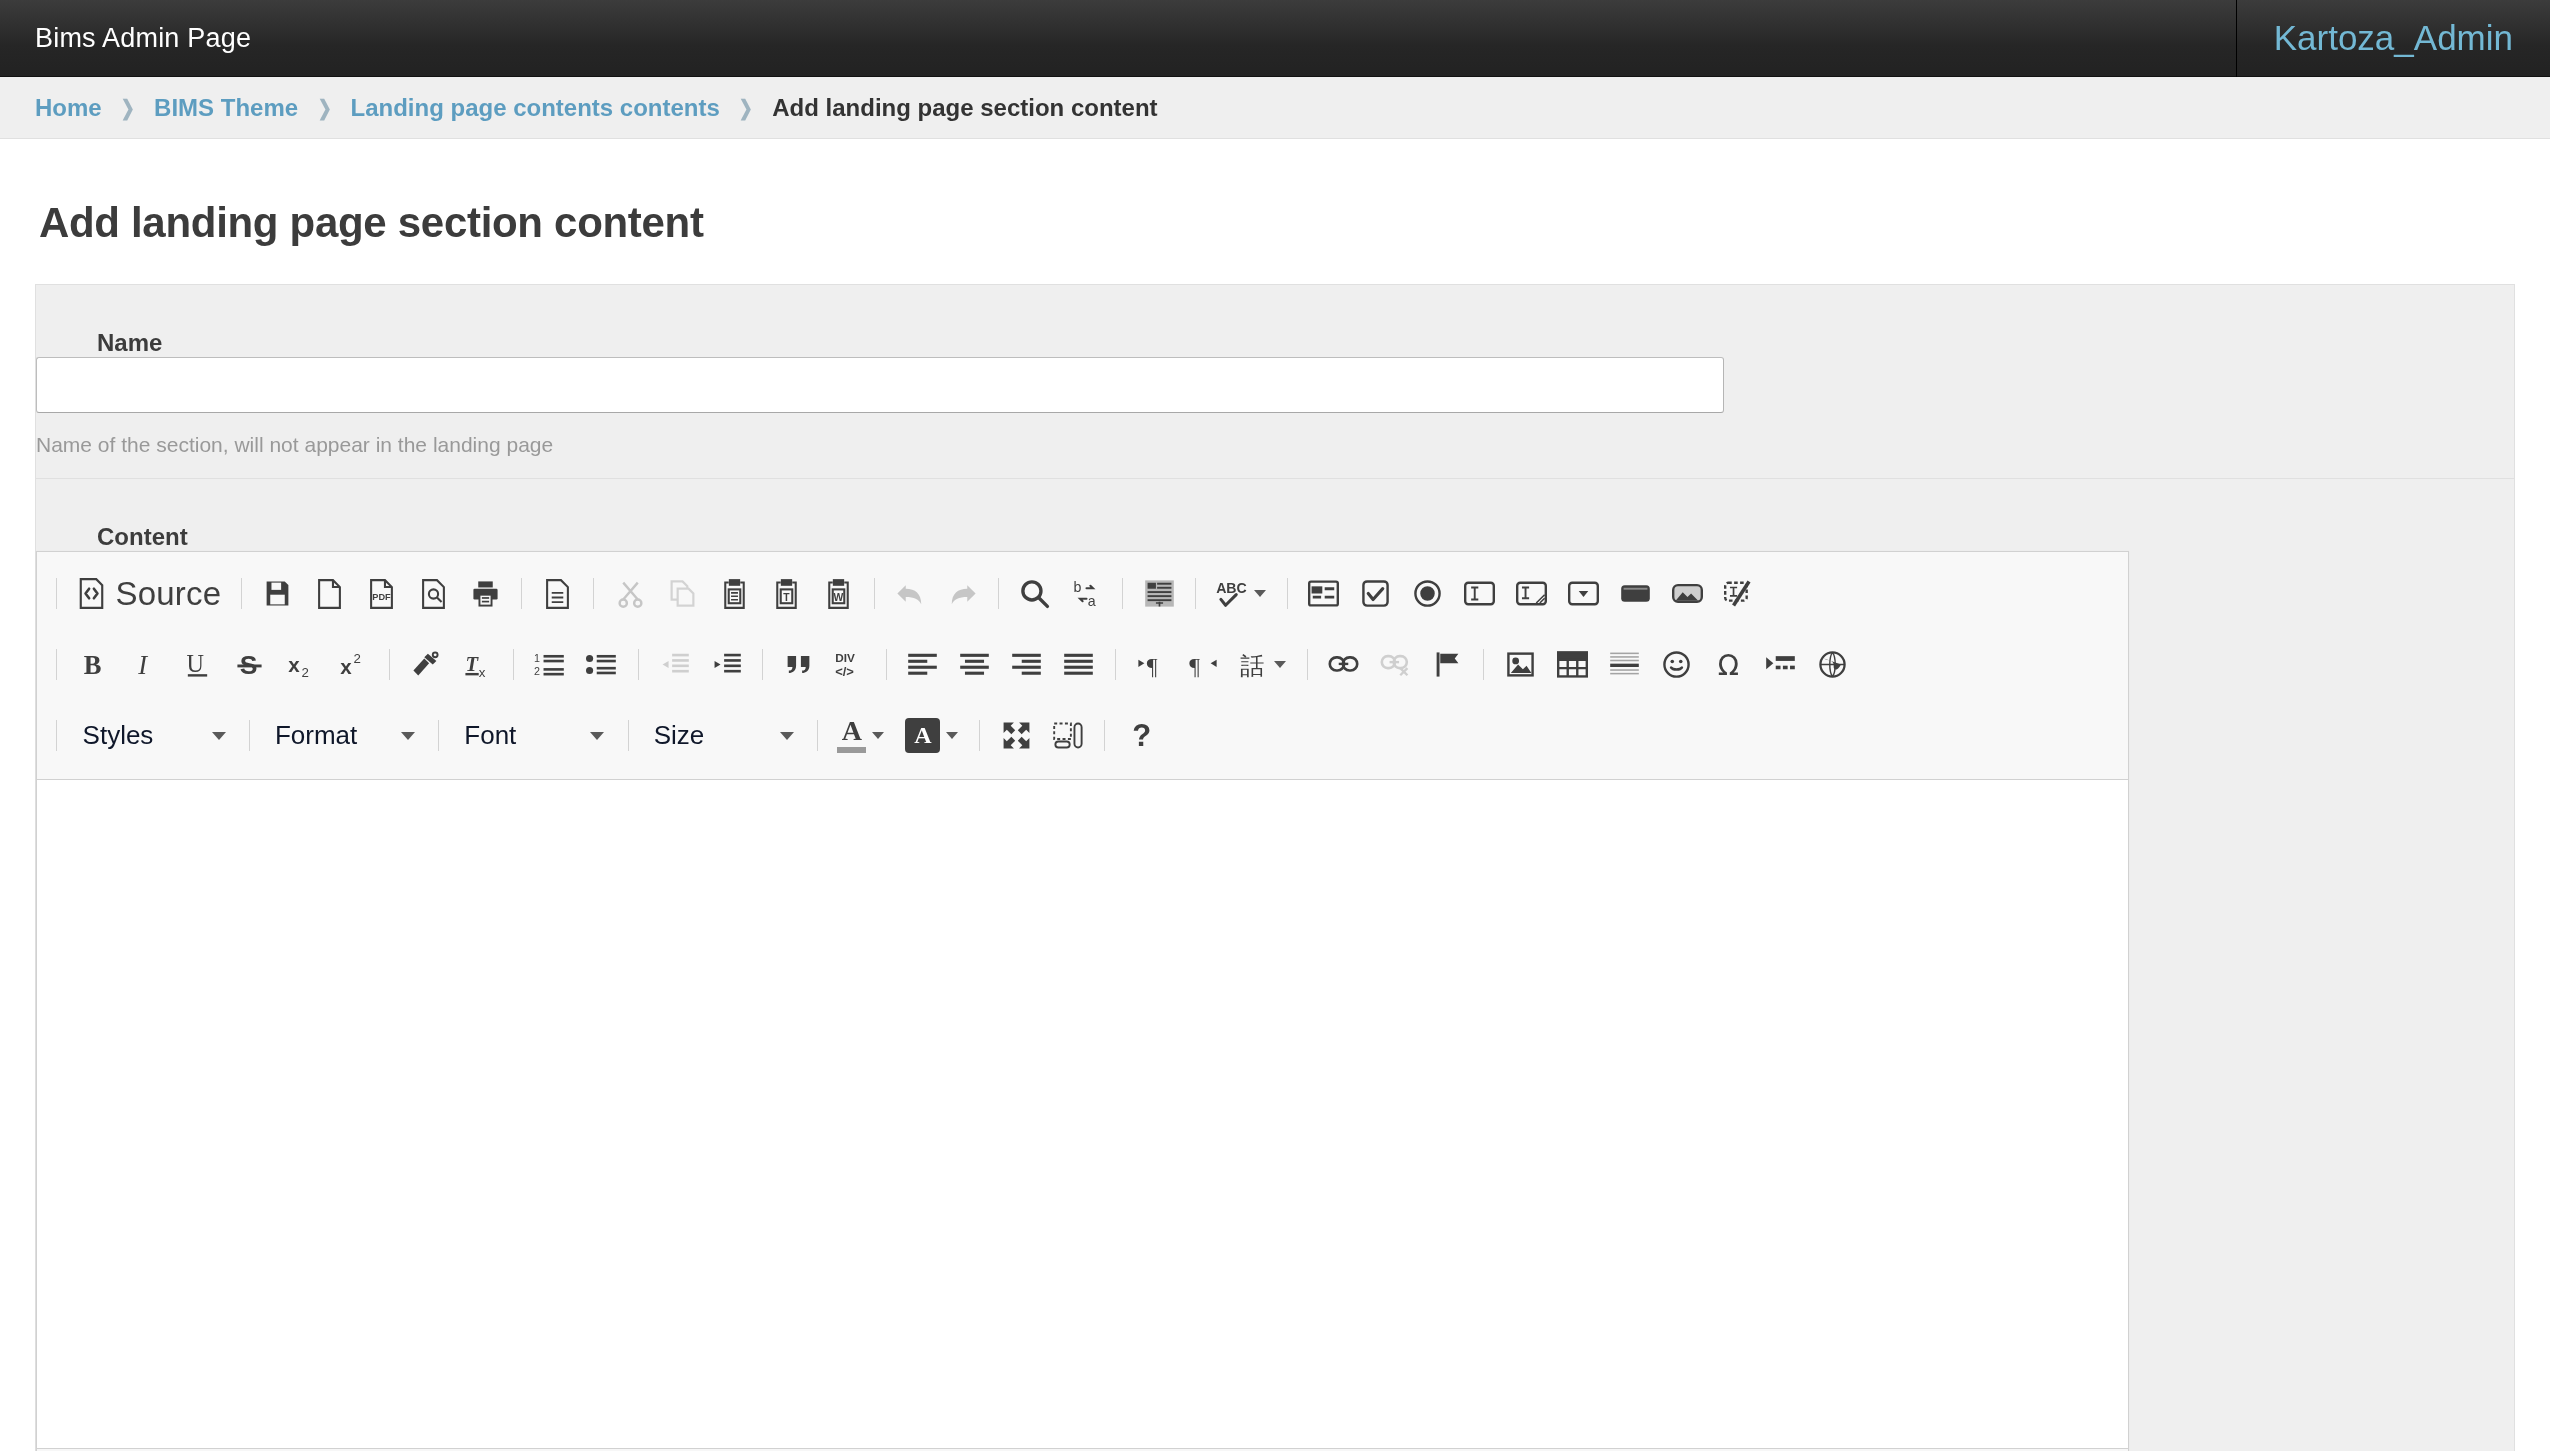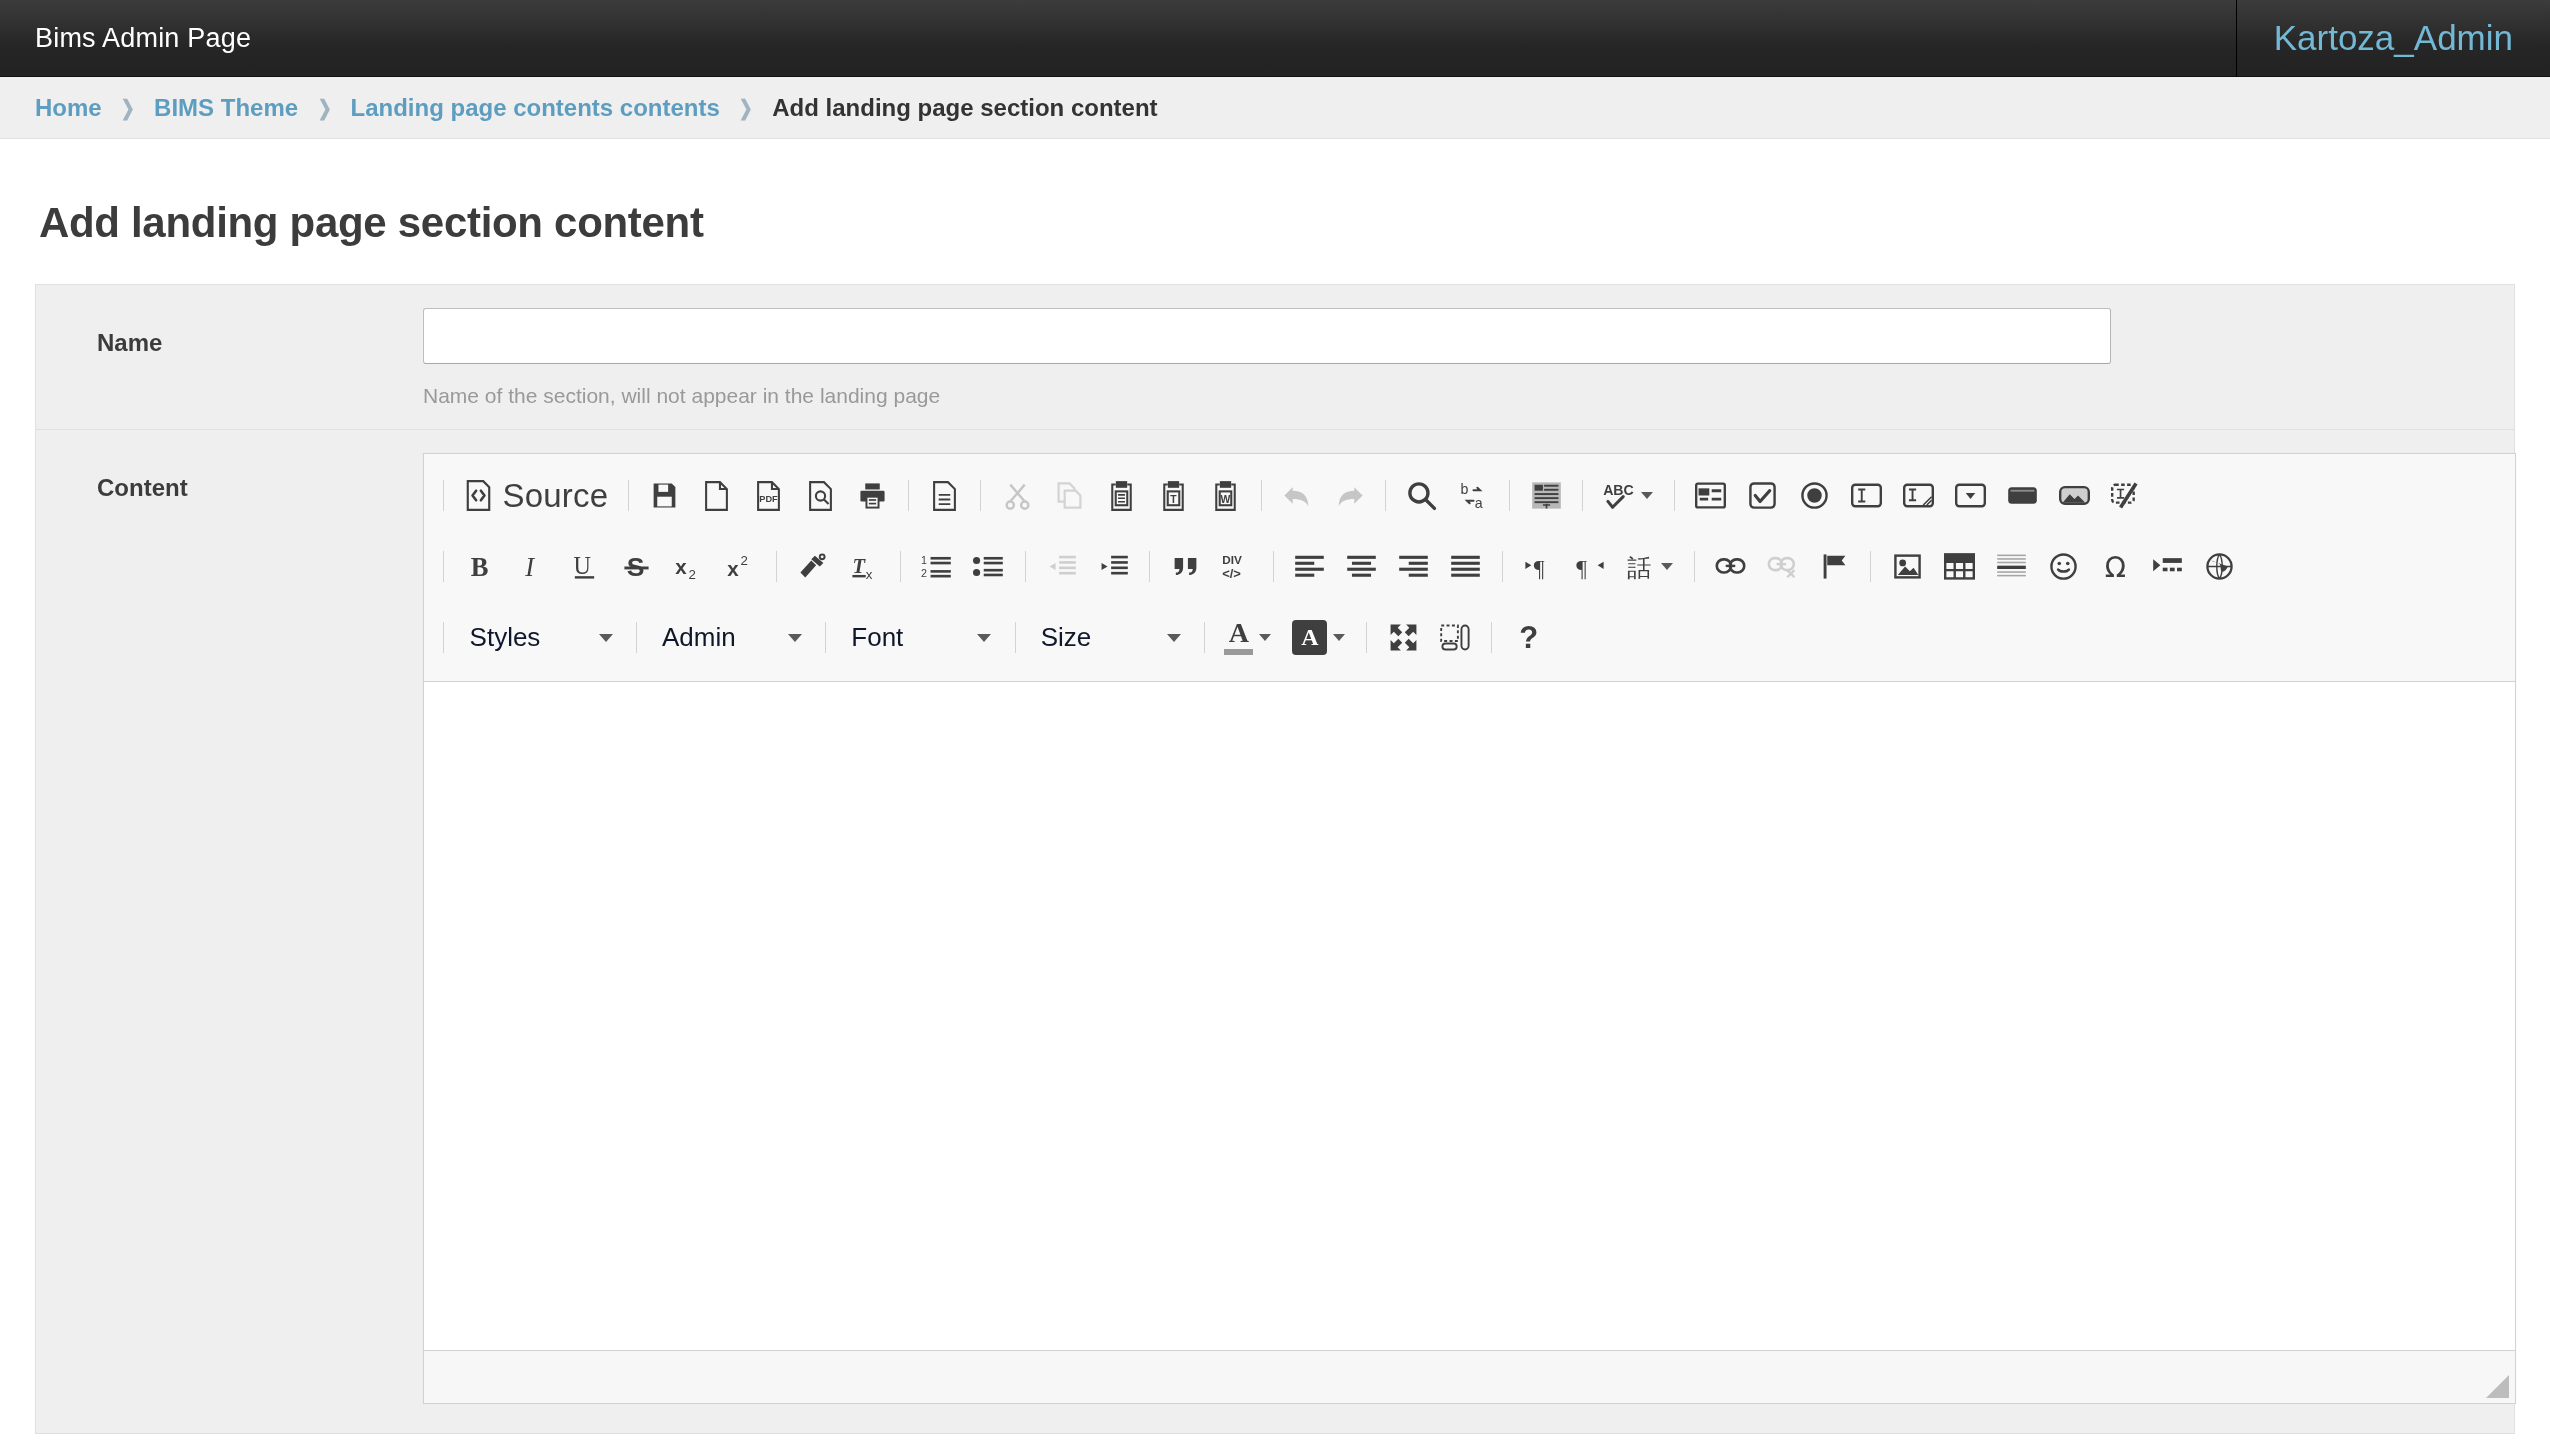--- a/index.html
+++ b/index.html
@@ -88,20 +88,21 @@
   .form-module {
     border: 1px solid #e0e0e0;
     border-bottom: none;
     background: #efefef;
   }
   .form-row {
     display: flex;
     background: #efefef;
     border-bottom: 1px solid #e0e0e0;
     padding: 23px 0 21px 0;
+    flex-direction: column;
   }
   .form-row.row-content {
     border-bottom: 1px solid #dedede;
     padding-bottom: 29px;
   }
   .form-label {
     width: 387px;
     flex: none;
     font-size: 24px;
     font-weight: bold;
@@ -755,21 +756,21 @@
 
             <div class="cke-toolbar-row">
               <div class="tb-sep"></div>
 
               <div class="tb-combo combo-styles">
                 <span class="combo-text">Styles</span>
                 <span class="combo-arrow"></span>
               </div>
               <div class="tb-sep"></div>
               <div class="tb-combo combo-format">
-                <span class="combo-text">Admin</span>
+                <span class="combo-text">Format</span>
                 <span class="combo-arrow"></span>
               </div>
               <div class="tb-sep"></div>
               <div class="tb-combo combo-font">
                 <span class="combo-text">Font</span>
                 <span class="combo-arrow"></span>
               </div>
               <div class="tb-sep"></div>
               <div class="tb-combo combo-size">
                 <span class="combo-text">Size</span>

